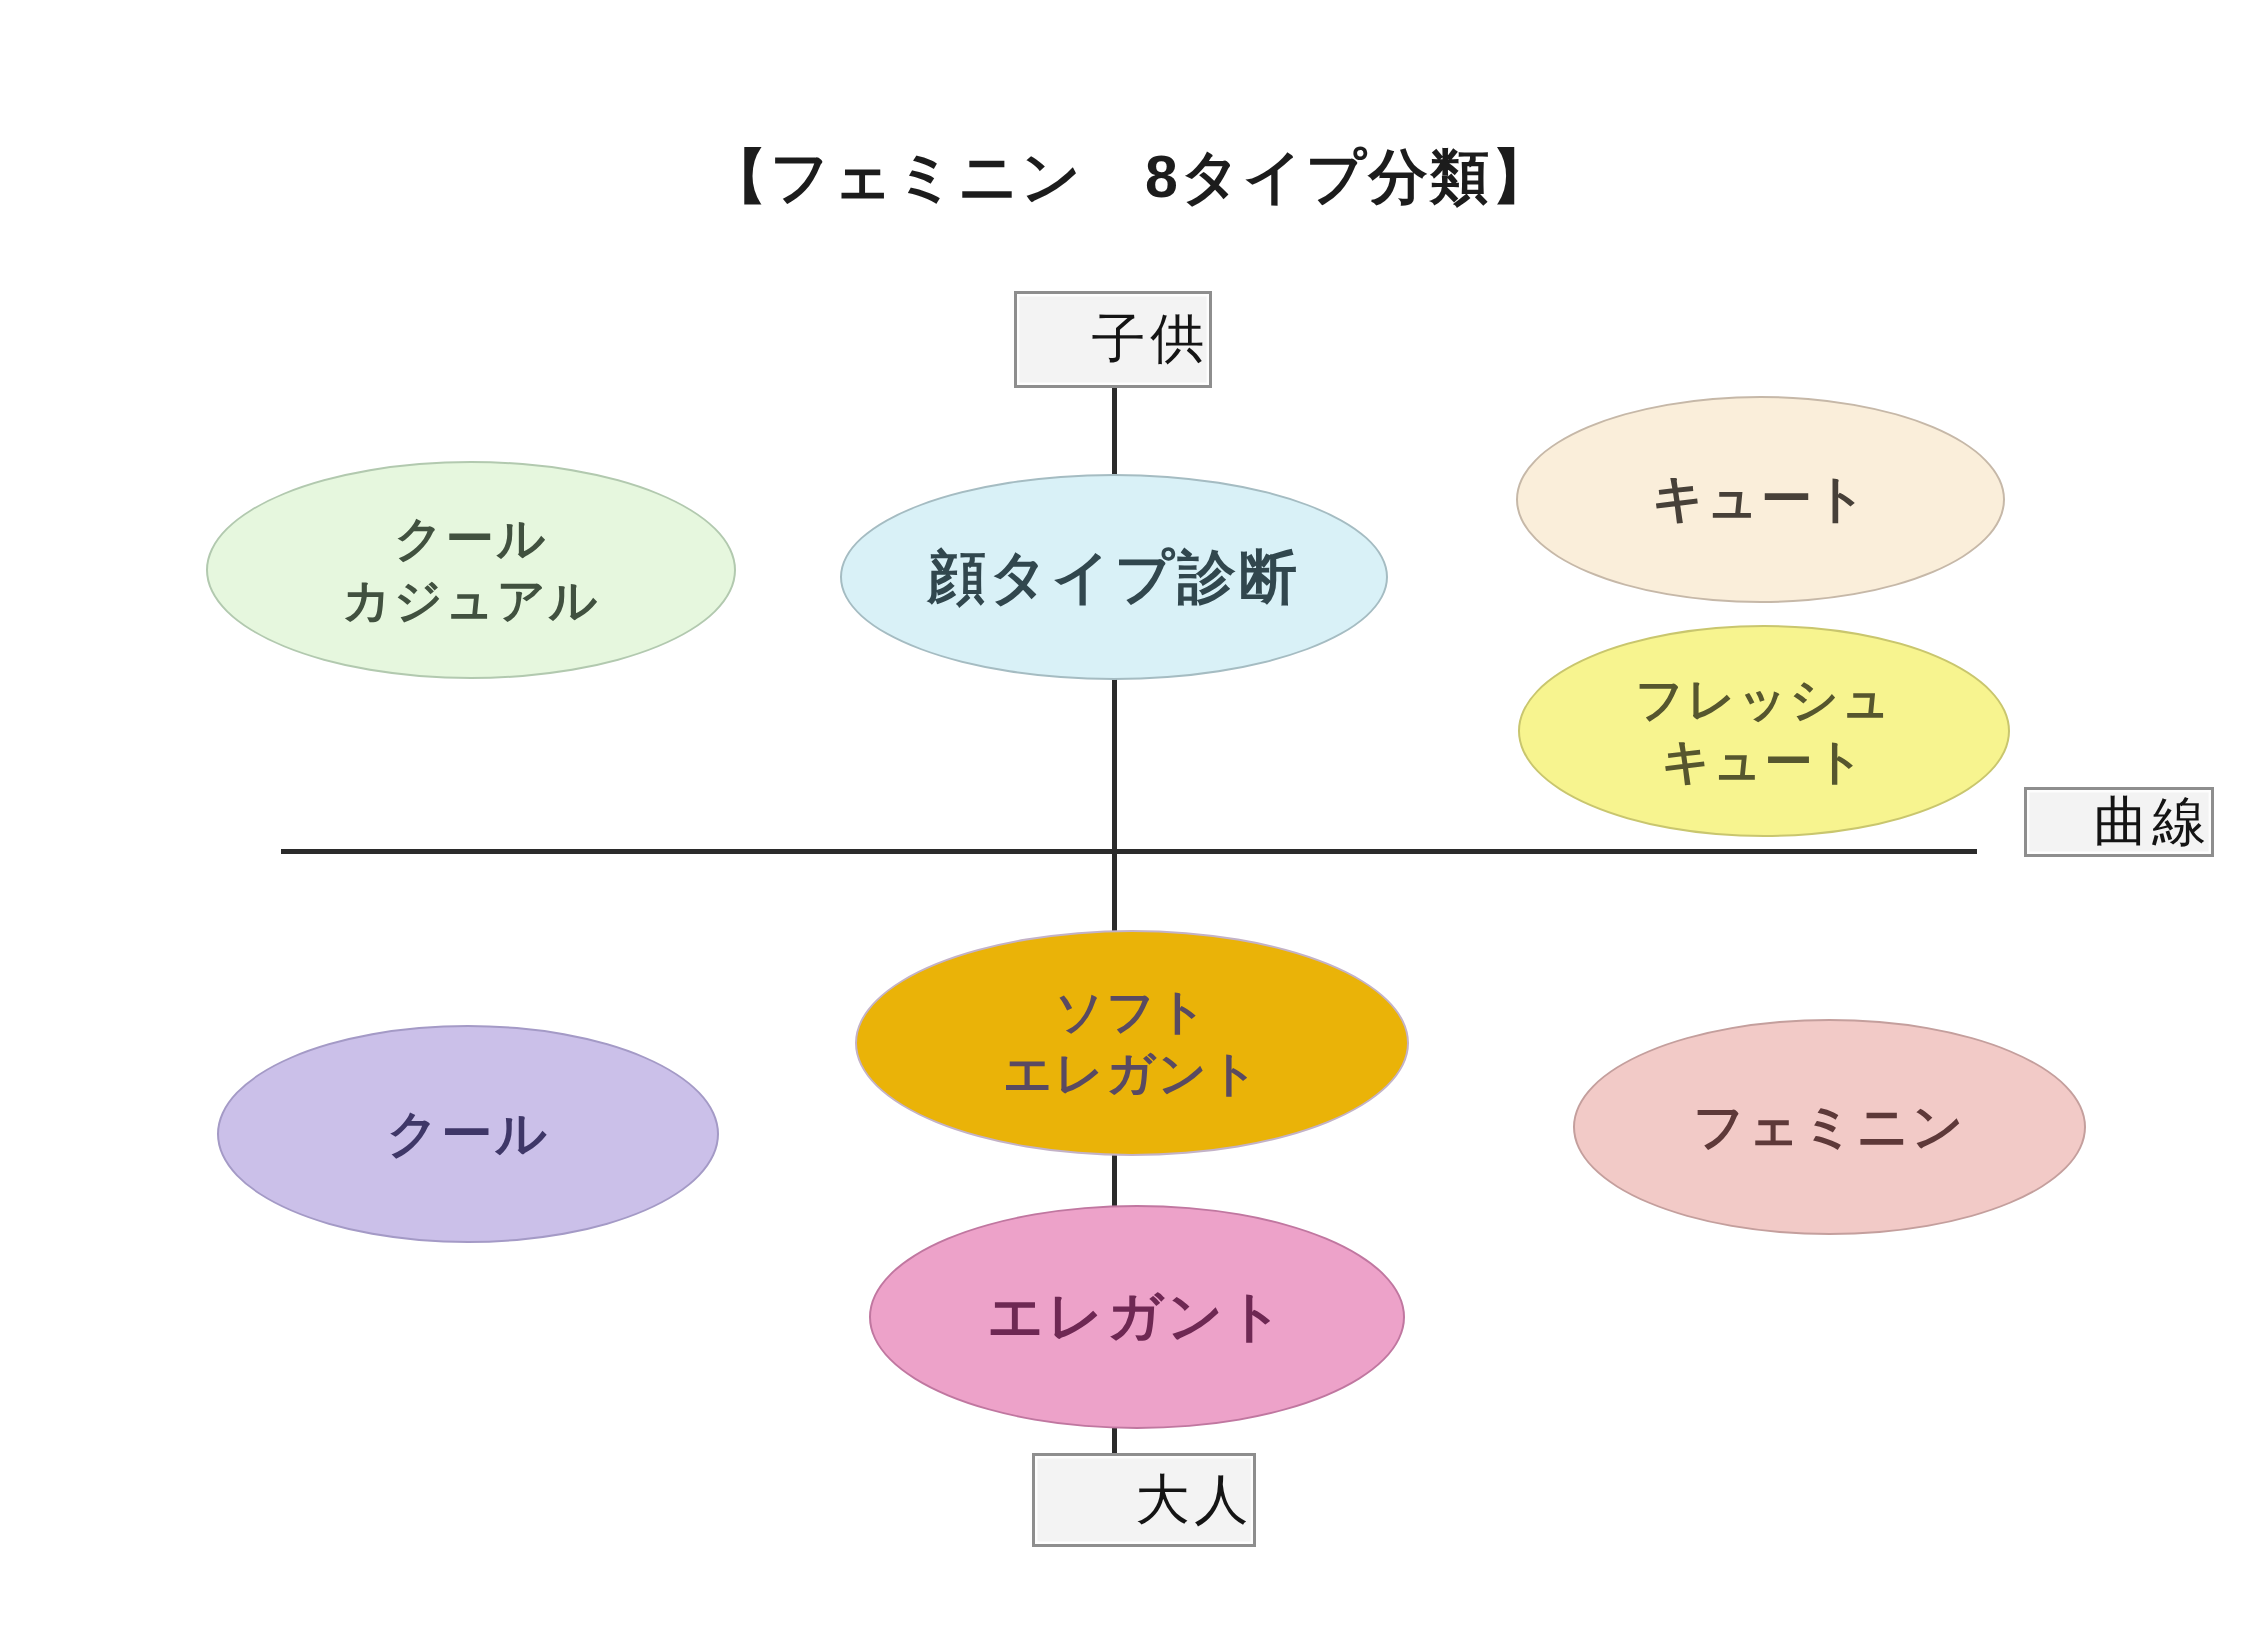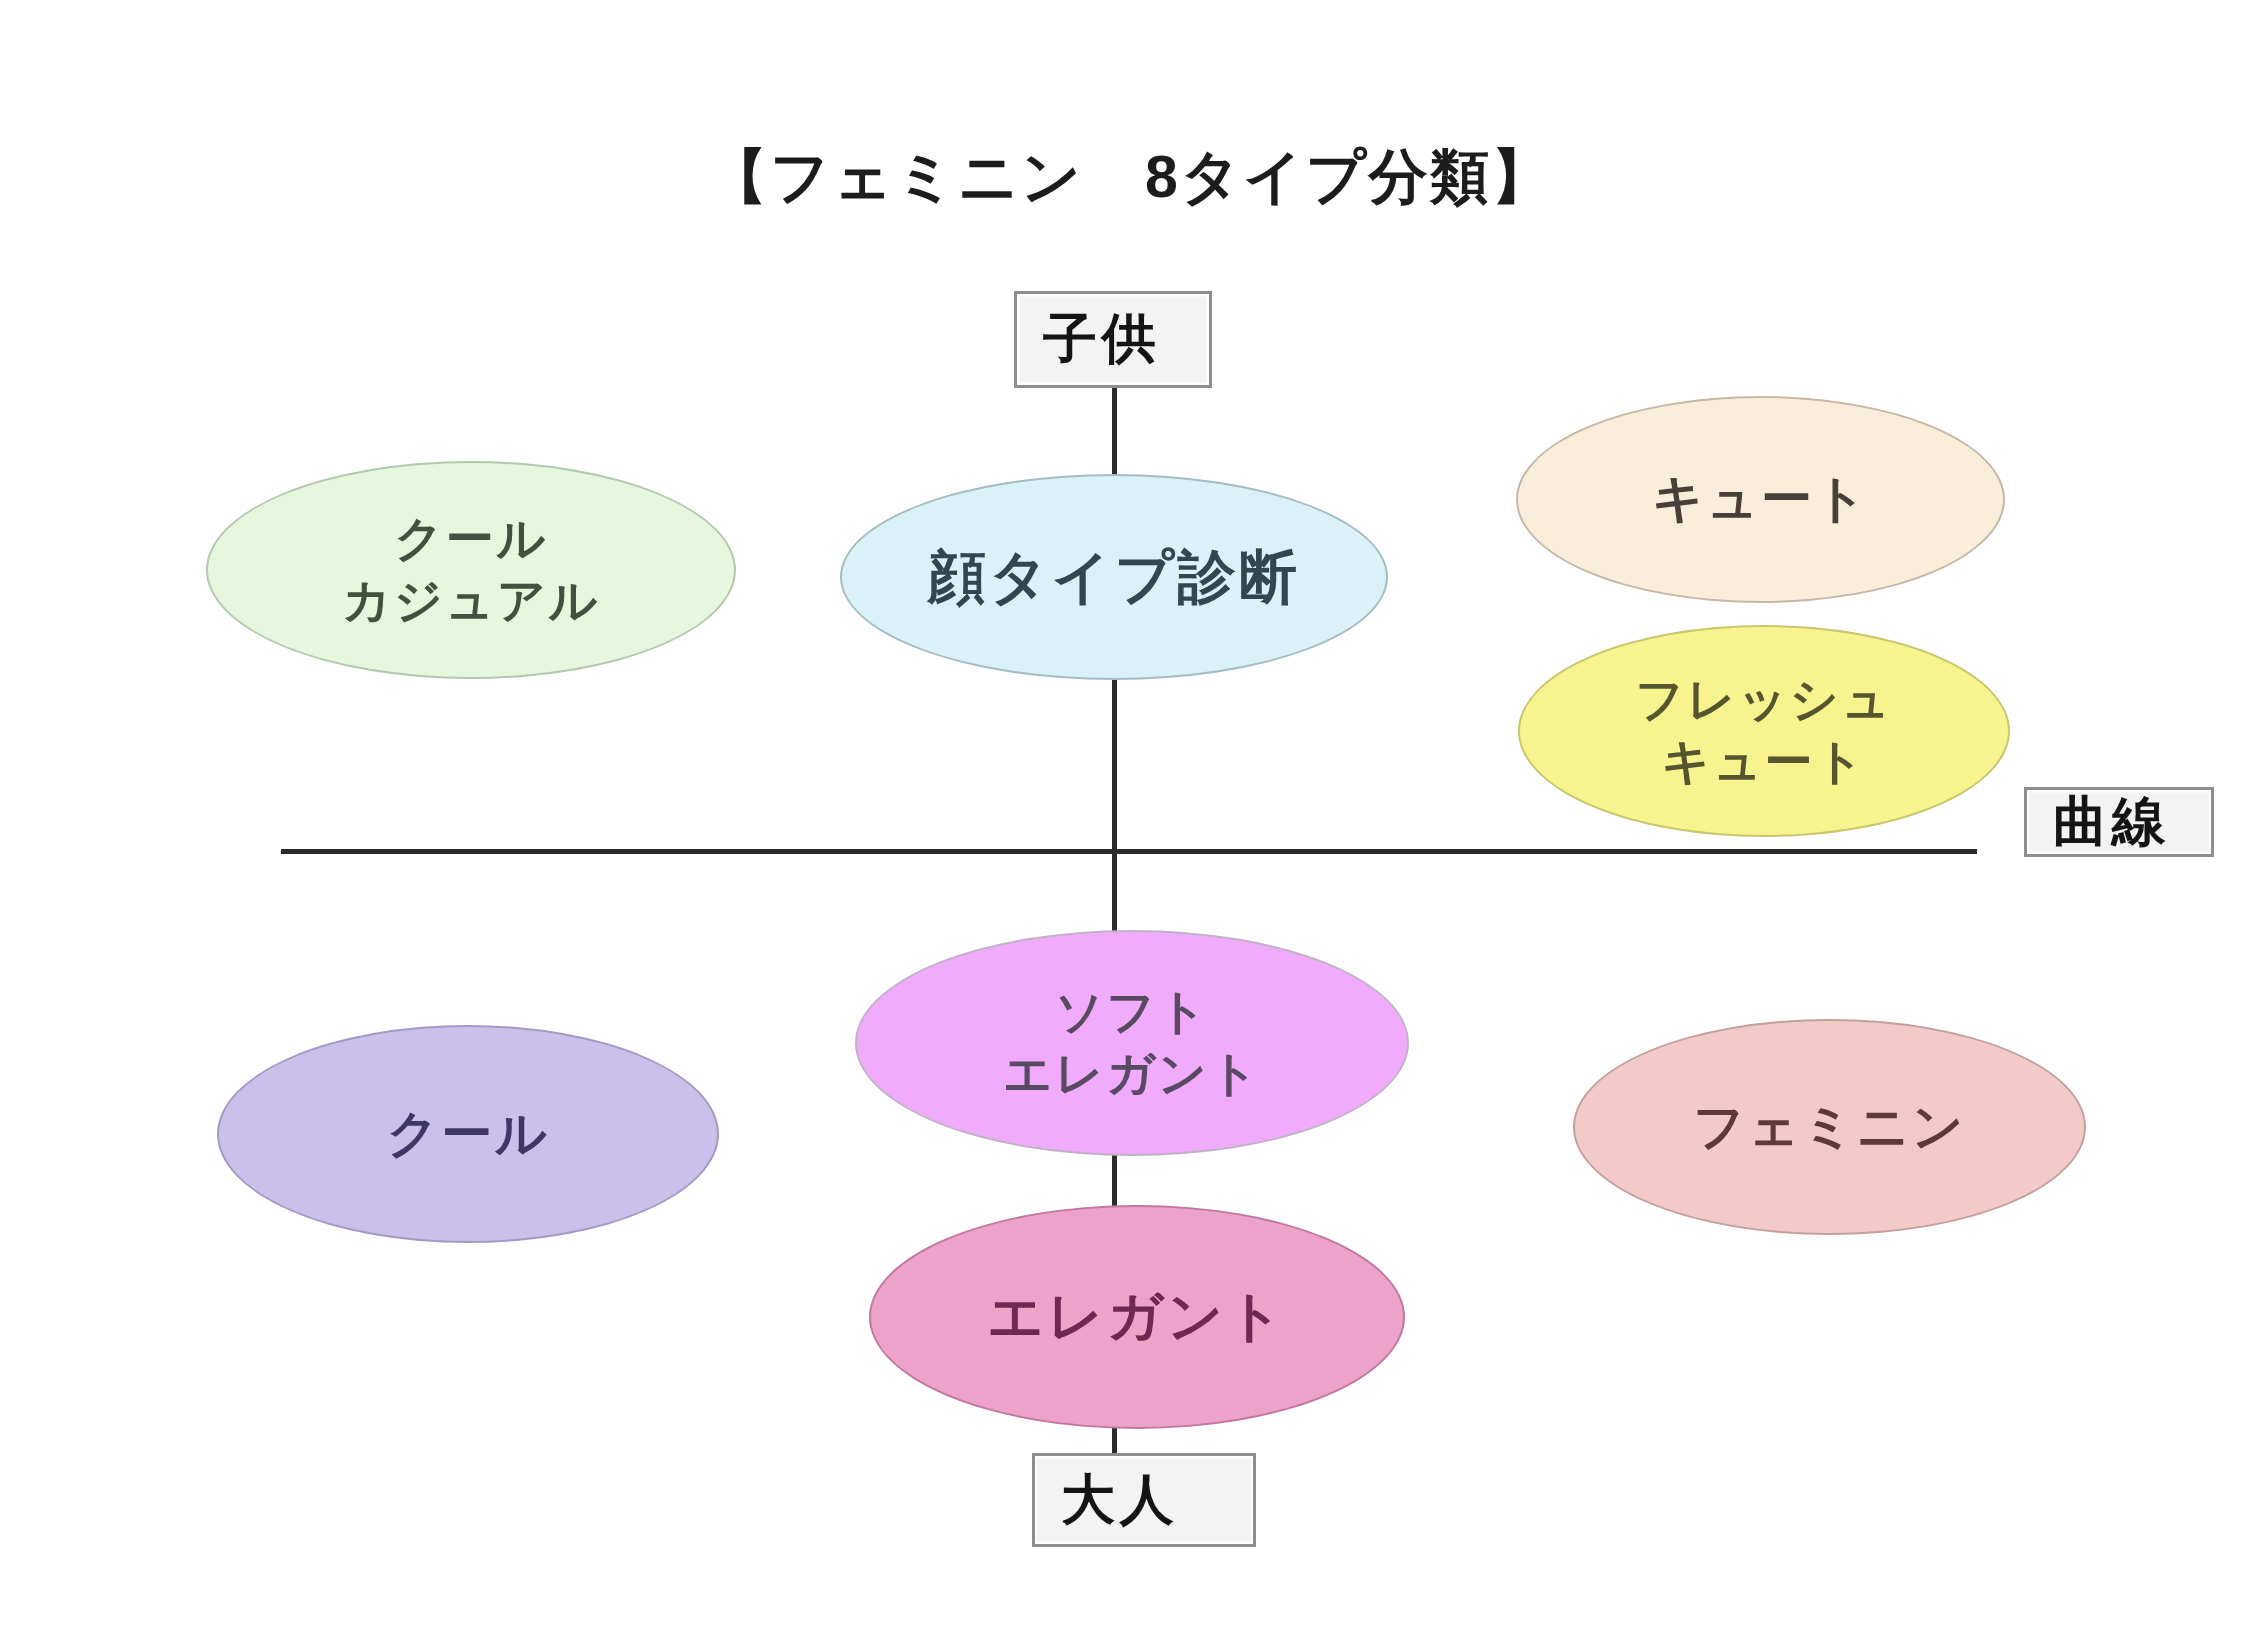--- a/index.html
+++ b/index.html
@@ -41,30 +41,29 @@
     left: 281px;
     top: 849px;
     width: 1696px;
     height: 4.7px;
   }
   .axis-box {
     position: absolute;
     z-index: 3;
     display: flex;
     align-items: center;
-    justify-content: flex-start;
+    justify-content: flex-end;
     border: 3.5px solid #8e8e8e;
     box-sizing: border-box;
     background: #f3f3f3;
     font-size: 54px;
-    font-weight: bold;
+    font-weight: normal;
     color: #141414;
     letter-spacing: 4.7px;
     box-shadow: inset 0 0 0 2.4px #fdfdfd;
-    padding-left: 26px;
   }
   .axis-box.top    { left: 1014px; top: 291px;  width: 198px; height: 97px; }
   .axis-box.bottom { left: 1032px; top: 1453px; width: 224px; height: 94px; }
   .axis-box.left   { left: 114px;  top: 804px; width: 171px; height: 93px; }
   .axis-box.right  { left: 1976px; top: 787px; width: 190px; height: 70px; margin-left: 48px; }
   .ellipse {
     position: absolute;
     z-index: 2;
     border-radius: 50%;
     border: 2.9px solid #999999;
@@ -122,21 +121,21 @@
   <div class="ellipse fresh" style="background: rgb(217, 241, 247); border-color: rgb(165, 188, 194); color: rgb(49, 71, 78);">
     <span class="ellipse-label">顔タイプ診断</span>
   </div>
   <div class="ellipse cute" style="background: rgb(250, 238, 218); border-color: rgb(198, 184, 168); color: rgb(71, 64, 56);">
     <span class="ellipse-label">キュート</span>
   </div>
   <div class="ellipse active-cute" style="background: rgb(247, 244, 143); border-color: rgb(201, 198, 110); color: rgb(86, 86, 46);">
     <span class="ellipse-label">フレッシュ
 キュート</span>
   </div>
-  <div class="ellipse soft-elegant" style="background: #f0abfc; border-color: rgb(195, 178, 199); color: rgb(89, 74, 98); align-items: center;">
+  <div class="ellipse soft-elegant" style="background: #eab308; border-color: rgb(195, 178, 199); color: rgb(89, 74, 98); align-items: center;">
     <span class="ellipse-label">ソフト
 エレガント</span>
   </div>
   <div class="ellipse cool" style="background: rgb(203, 192, 233); border-color: rgb(164, 154, 198); color: rgb(63, 55, 104);">
     <span class="ellipse-label">クール</span>
   </div>
   <div class="ellipse feminine" style="background: rgb(242, 202, 199); border-color: rgb(196, 159, 157); color: rgb(94, 57, 57);">
     <span class="ellipse-label">フェミニン</span>
   </div>
   <div class="ellipse elegant" style="background: rgb(237, 162, 201); border-color: rgb(192, 119, 160); color: rgb(110, 40, 83);">

